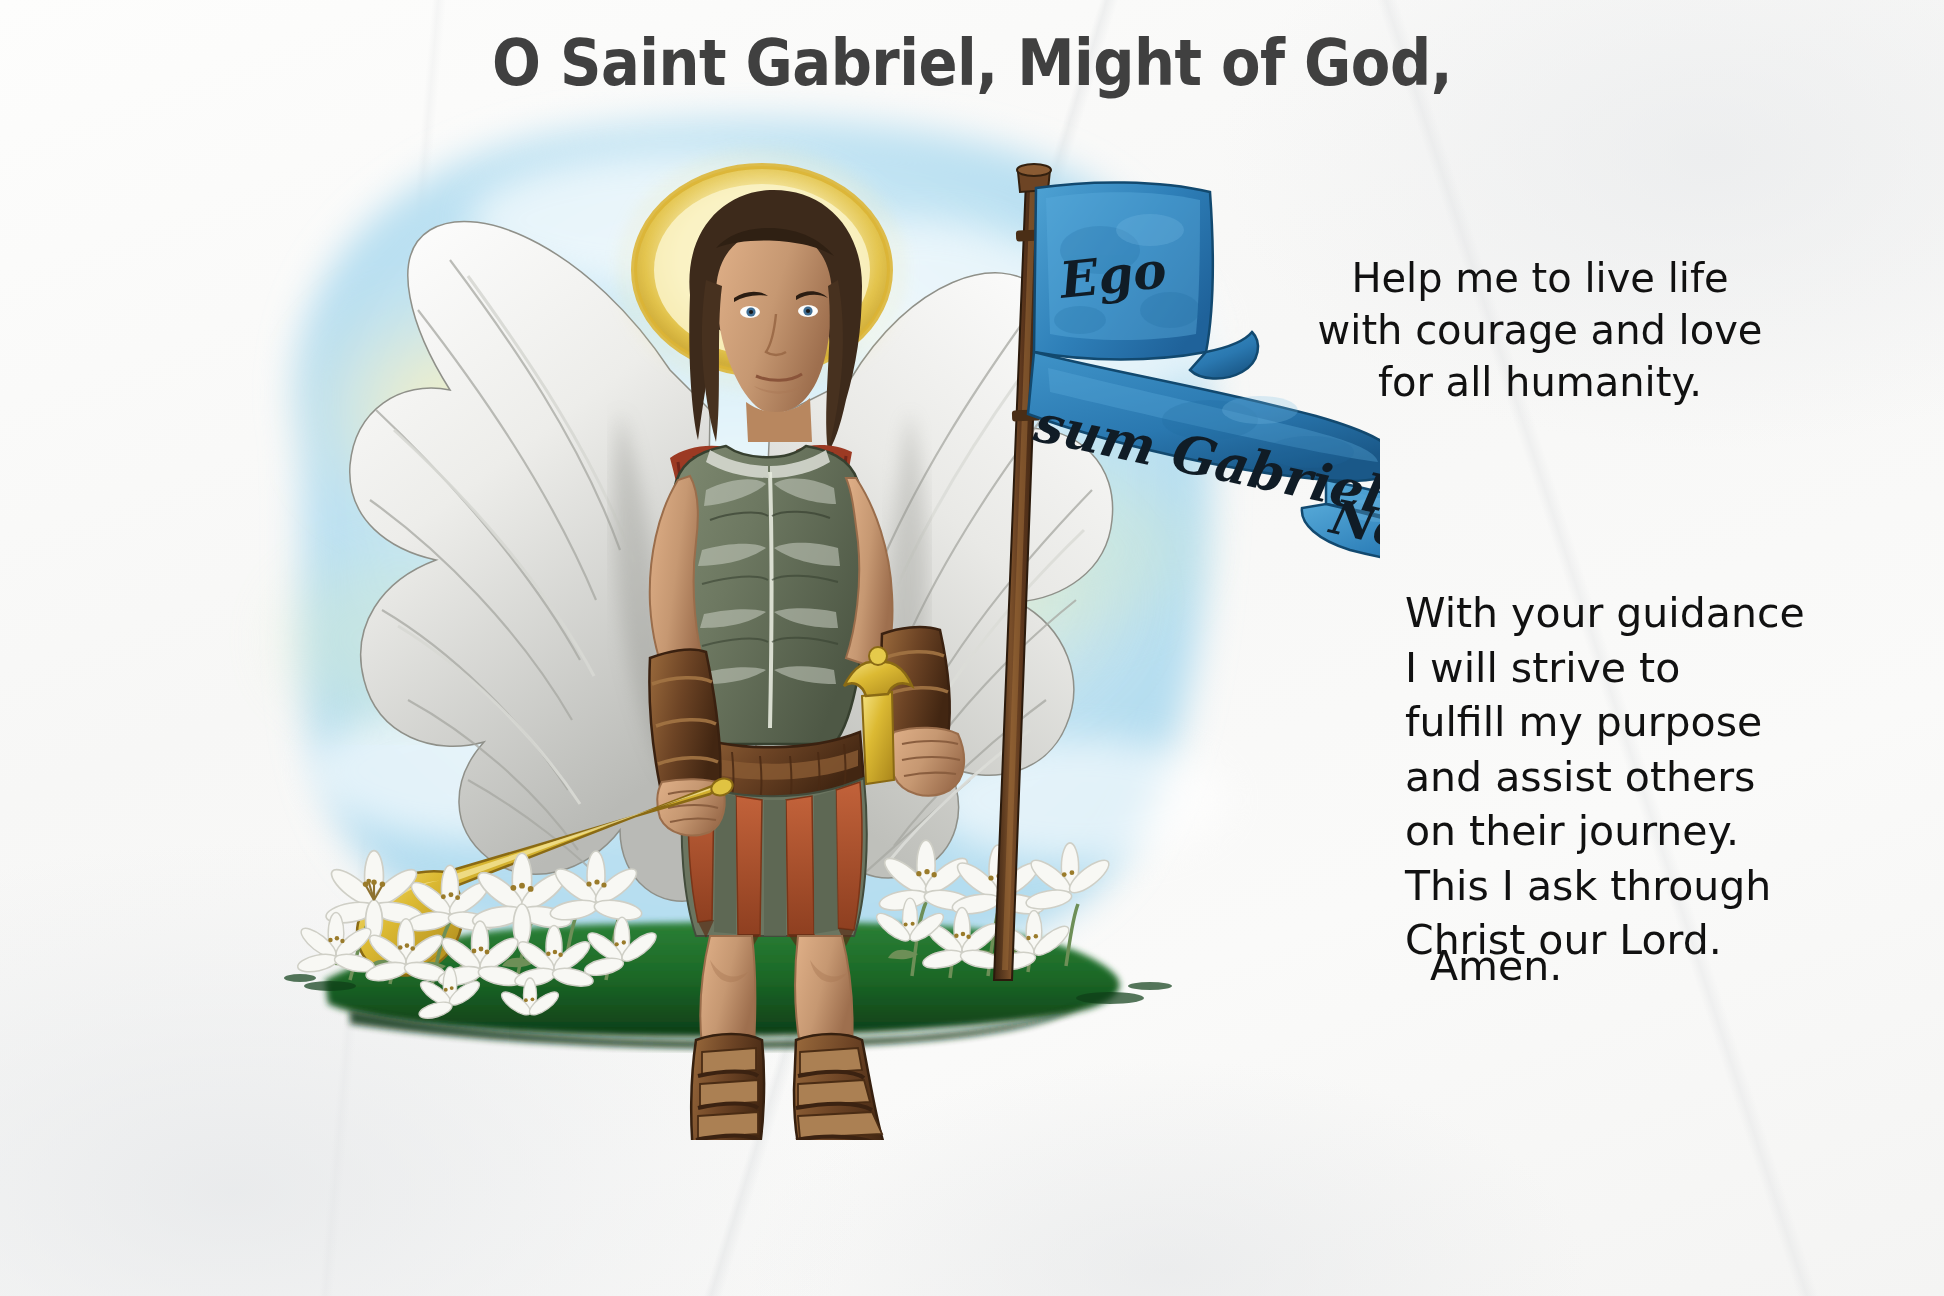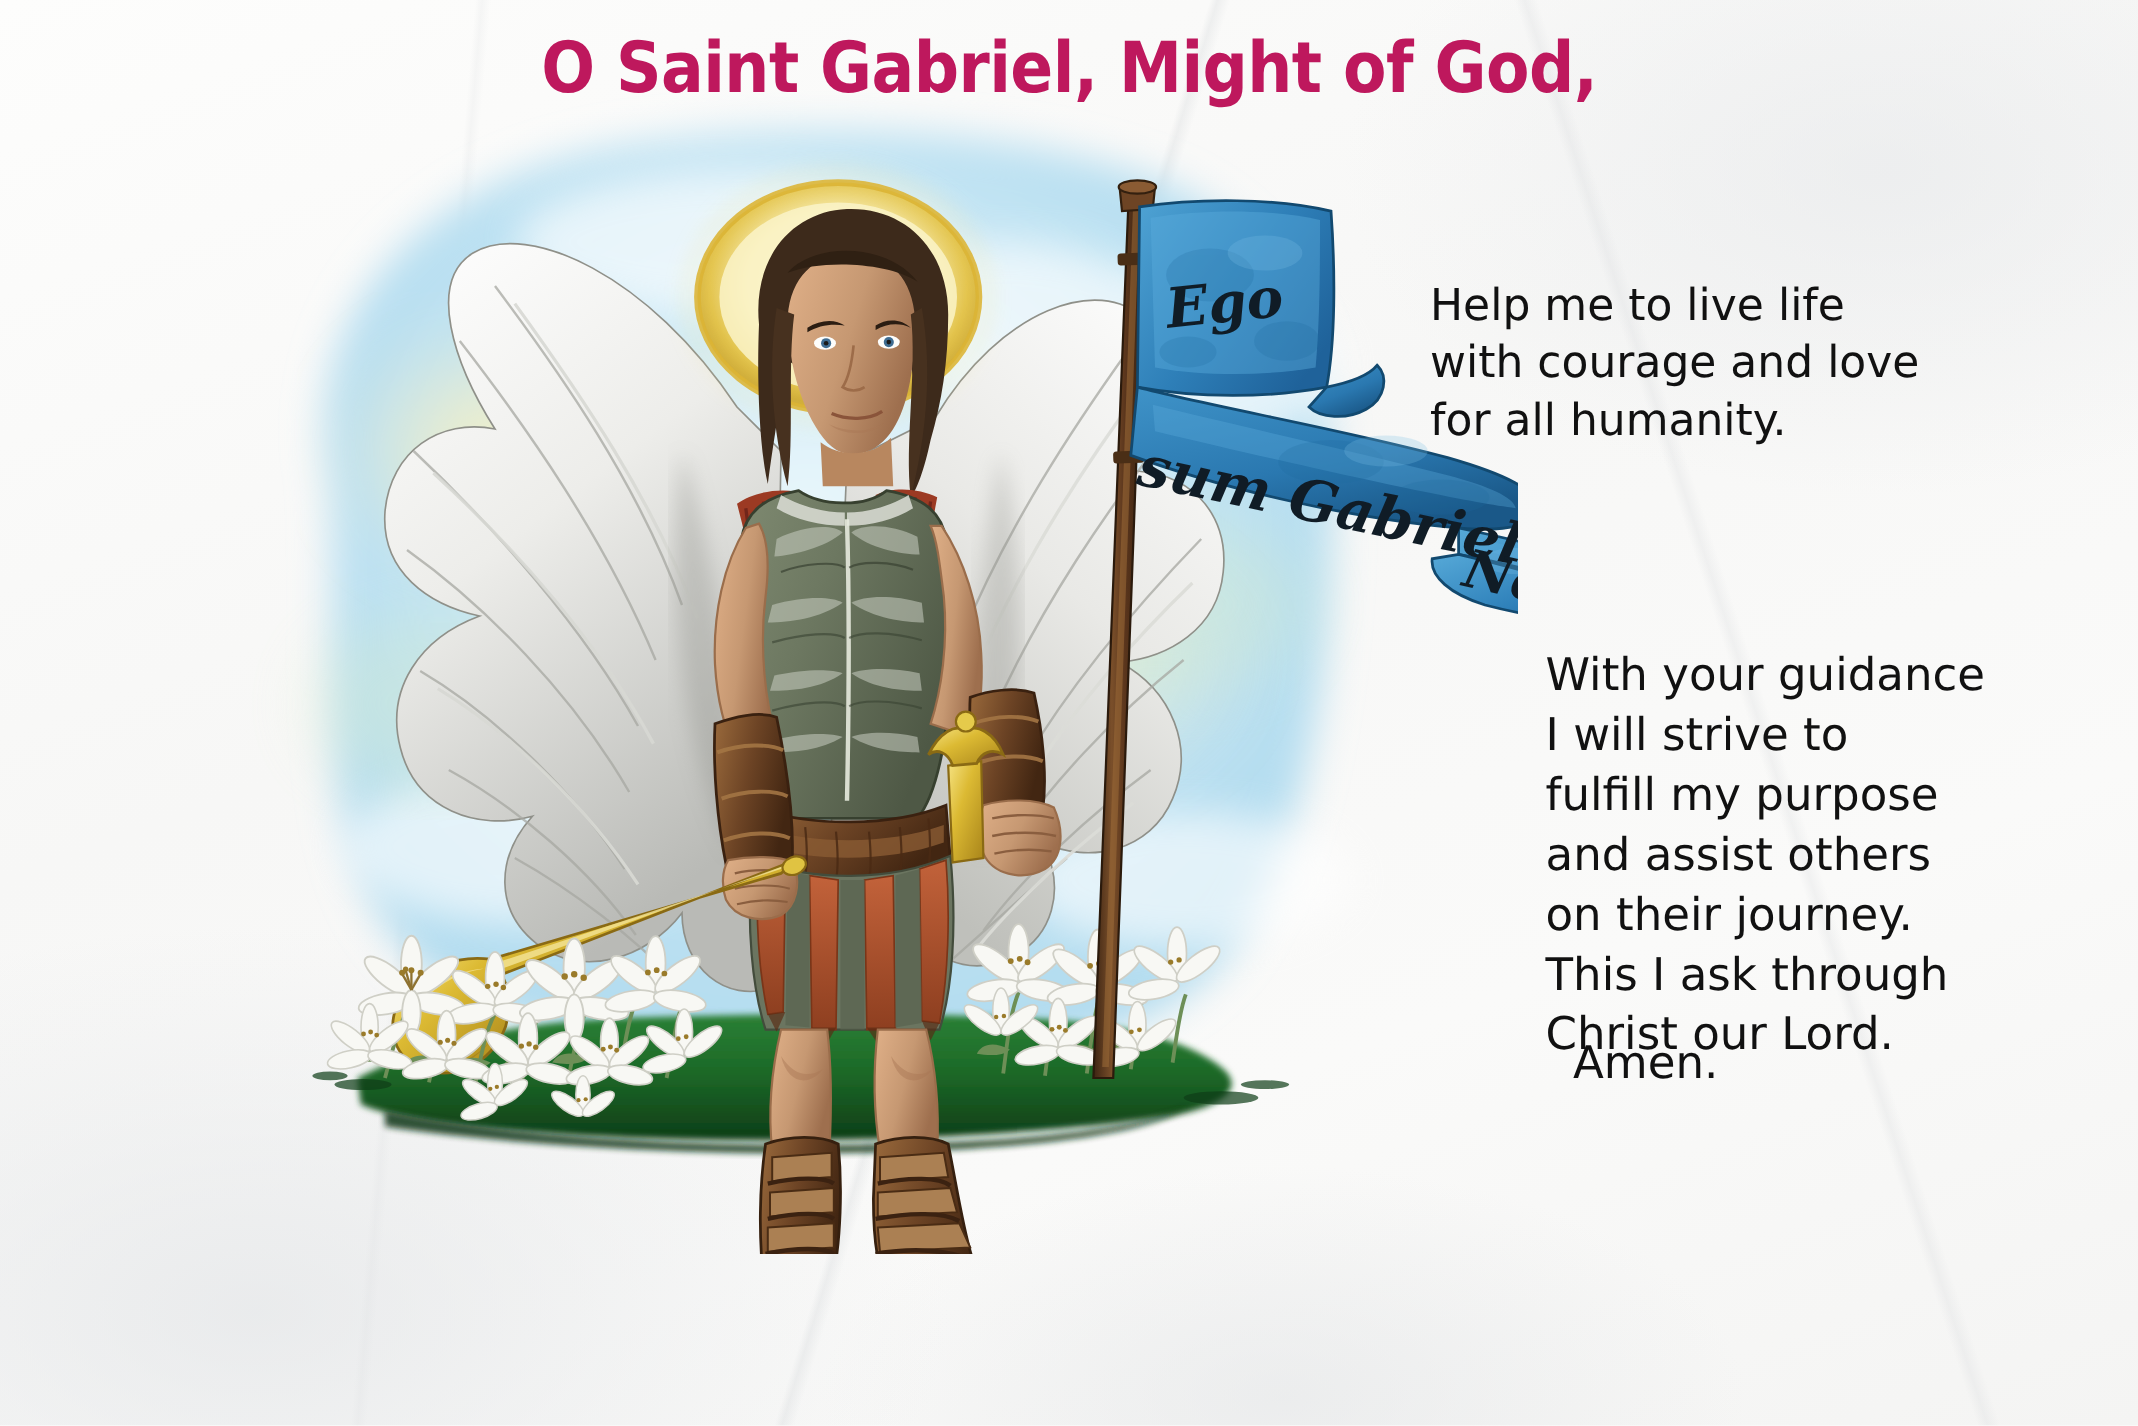--- a/index.html
+++ b/index.html
@@ -28,21 +28,21 @@
   }
 
   
   #title{
     position:absolute;left:0;right:0;top:26px;
     text-align:center;
     font-family:"DejaVu Sans Condensed","Liberation Sans", sans-serif;
     font-weight:700;
     font-size:64px;
     letter-spacing:-0.5px;
-    color:#be185d;
+    color:#404040;
     z-index:40;
     white-space:nowrap;
   }
 
   
   #art{
     position:absolute;left:150px;top:80px;width:1230px;height:1060px;
     z-index:10;
   }
   #art svg{display:block;width:100%;height:100%;}
@@ -51,21 +51,21 @@
   .prose{
     position:absolute;z-index:45;
     color:#111;
     font-family:"DejaVu Sans","Liberation Sans",sans-serif;
     font-weight:400;
     line-height:1.30;
     white-space:pre-line;
   }
   #prose-top{
     left:1300px;top:252px;width:480px;
-    font-size:40px;
+    text-align:center;font-size:40px;
   }
   #prose-bottom{
     left:1405px;top:586px;width:470px;
     text-align:left;font-size:41px;line-height:1.33;
   }
   #prose-amen{
     left:1405px;top:940px;width:470px;
     text-align:left;font-size:41px;margin-left:25px;
   }
 </style>

